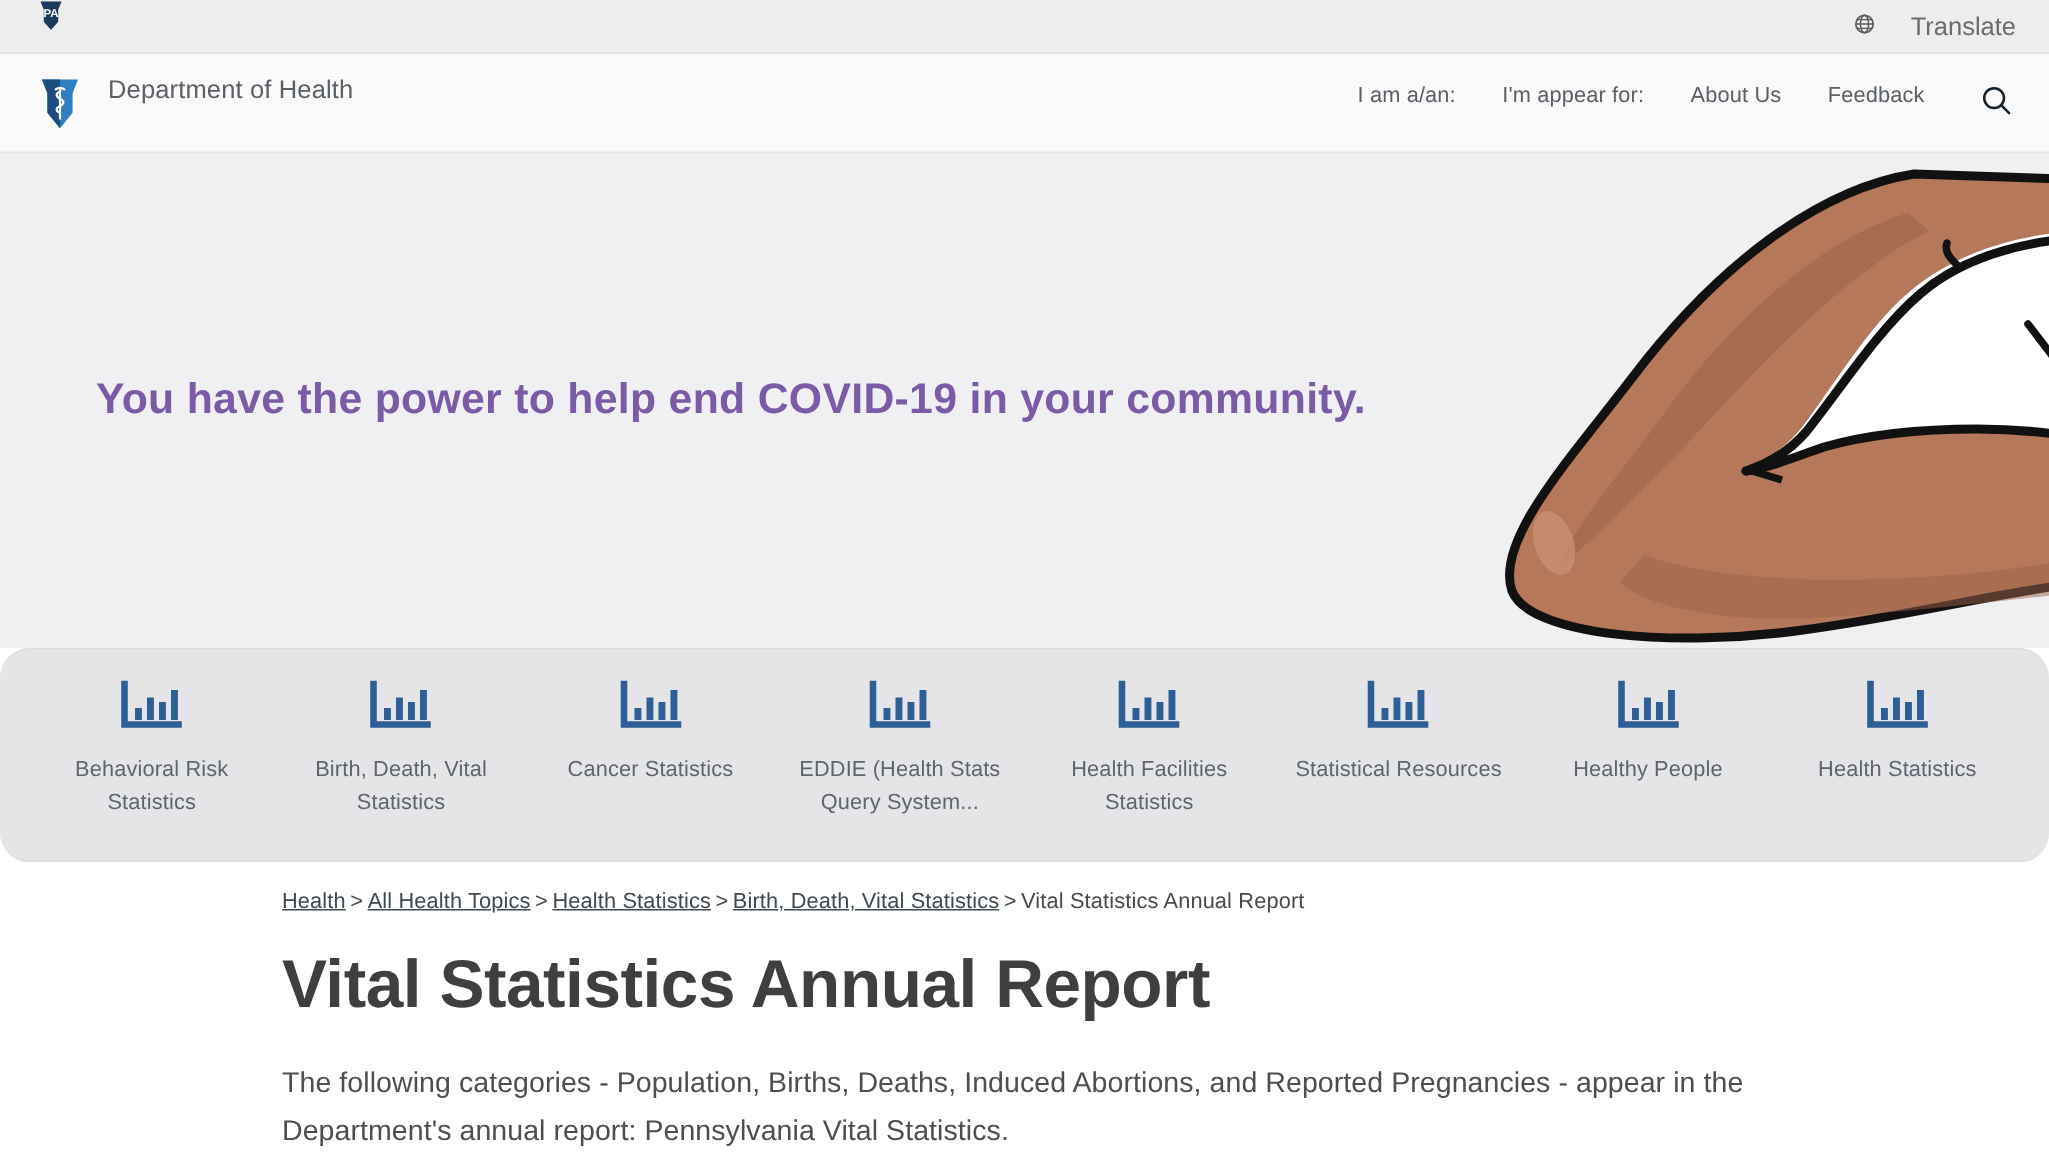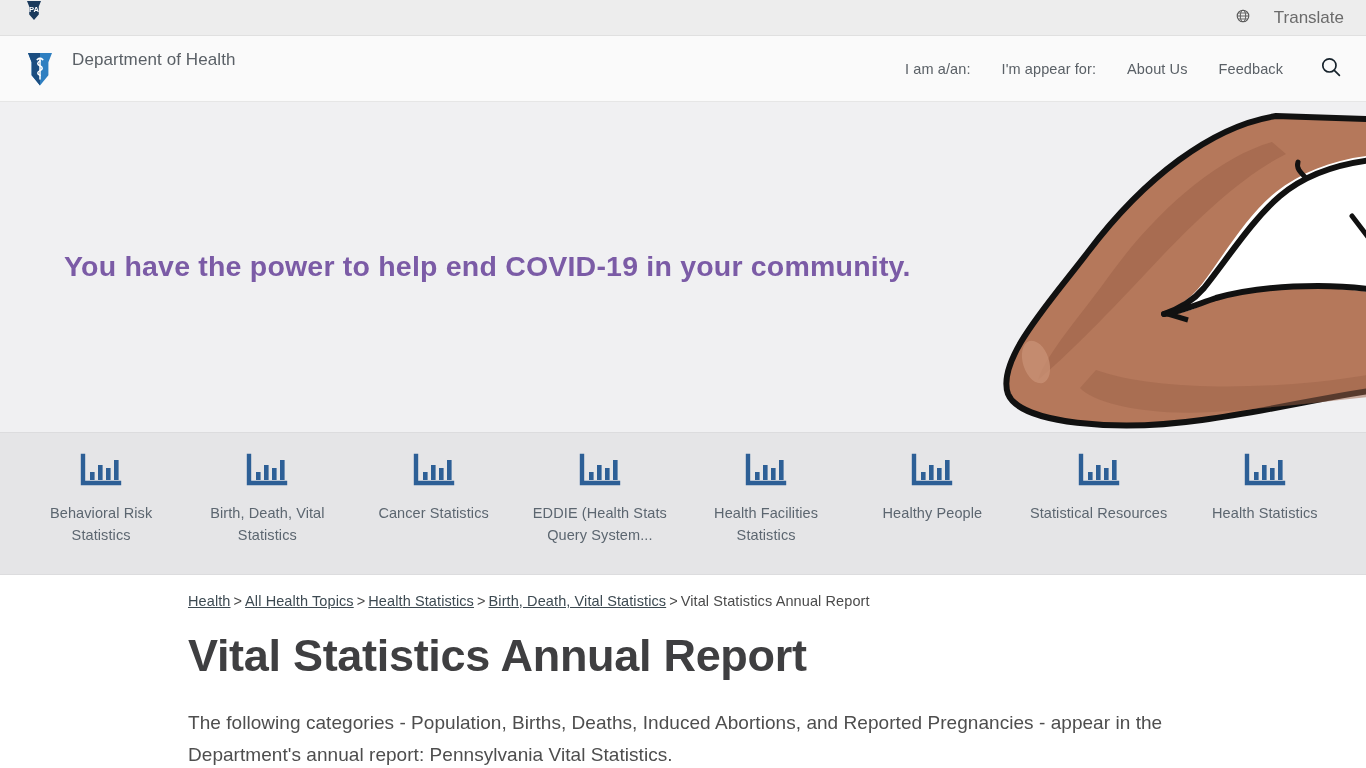--- a/index.html
+++ b/index.html
@@ -62,21 +62,20 @@
     font-size: 17px;
     color: #5a6066;
     letter-spacing: .1px;
     white-space: nowrap;
   }
   .main-nav {
     position: absolute;
     right: 22px; top: 50%;
     transform: translateY(-50%);
     display: flex;
-    align-items: center;
     gap: 31px;
   }
   .main-nav a {
     font-size: 14.5px;
     color: #5a6066;
     text-decoration: none;
     white-space: nowrap;
     letter-spacing: .1px;
   }
   .search-btn {
@@ -121,20 +120,21 @@
 
   
   .stats-band {
     background: #e5e5e7;
     border-top: 1px solid #dcdcde;
     border-bottom: 1px solid #dcdcde;
     height: 143px;
     display: flex;
     align-items: flex-start;
     padding: 20px 18px 0 18px;
+    border-radius: 20px;
   }
   .stat-tile {
     flex: 1 1 0;
     display: flex;
     flex-direction: column;
     align-items: center;
     text-decoration: none;
     cursor: pointer;
     padding: 0 6px;
   }
@@ -346,33 +346,33 @@
   <a class="stat-tile" href="#">
     <span class="stat-icon">
       <svg viewBox="0 0 46 36" width="46" height="36" aria-hidden="true">
         <path d="M5 3 v27 h36" fill="none" stroke="#2d5f96" stroke-width="4.4" stroke-linecap="square"></path>
         <rect x="12" y="19" width="4.6" height="8" fill="#2d5f96"></rect>
         <rect x="20" y="12" width="4.6" height="15" fill="#2d5f96"></rect>
         <rect x="28" y="15" width="4.6" height="12" fill="#2d5f96"></rect>
         <rect x="36" y="7" width="4.6" height="20" fill="#2d5f96"></rect>
       </svg>
     </span>
+    <span class="stat-label">Statistical Resources</span>
+  </a>
+  <a class="stat-tile" href="#">
+    <span class="stat-icon">
+      <svg viewBox="0 0 46 36" width="46" height="36" aria-hidden="true">
+        <path d="M5 3 v27 h36" fill="none" stroke="#2d5f96" stroke-width="4.4" stroke-linecap="square"></path>
+        <rect x="12" y="19" width="4.6" height="8" fill="#2d5f96"></rect>
+        <rect x="20" y="12" width="4.6" height="15" fill="#2d5f96"></rect>
+        <rect x="28" y="15" width="4.6" height="12" fill="#2d5f96"></rect>
+        <rect x="36" y="7" width="4.6" height="20" fill="#2d5f96"></rect>
+      </svg>
+    </span>
     <span class="stat-label">Healthy People</span>
-  </a>
-  <a class="stat-tile" href="#">
-    <span class="stat-icon">
-      <svg viewBox="0 0 46 36" width="46" height="36" aria-hidden="true">
-        <path d="M5 3 v27 h36" fill="none" stroke="#2d5f96" stroke-width="4.4" stroke-linecap="square"></path>
-        <rect x="12" y="19" width="4.6" height="8" fill="#2d5f96"></rect>
-        <rect x="20" y="12" width="4.6" height="15" fill="#2d5f96"></rect>
-        <rect x="28" y="15" width="4.6" height="12" fill="#2d5f96"></rect>
-        <rect x="36" y="7" width="4.6" height="20" fill="#2d5f96"></rect>
-      </svg>
-    </span>
-    <span class="stat-label">Statistical Resources</span>
   </a>
   <a class="stat-tile" href="#">
     <span class="stat-icon">
       <svg viewBox="0 0 46 36" width="46" height="36" aria-hidden="true">
         <path d="M5 3 v27 h36" fill="none" stroke="#2d5f96" stroke-width="4.4" stroke-linecap="square"></path>
         <rect x="12" y="19" width="4.6" height="8" fill="#2d5f96"></rect>
         <rect x="20" y="12" width="4.6" height="15" fill="#2d5f96"></rect>
         <rect x="28" y="15" width="4.6" height="12" fill="#2d5f96"></rect>
         <rect x="36" y="7" width="4.6" height="20" fill="#2d5f96"></rect>
       </svg>

